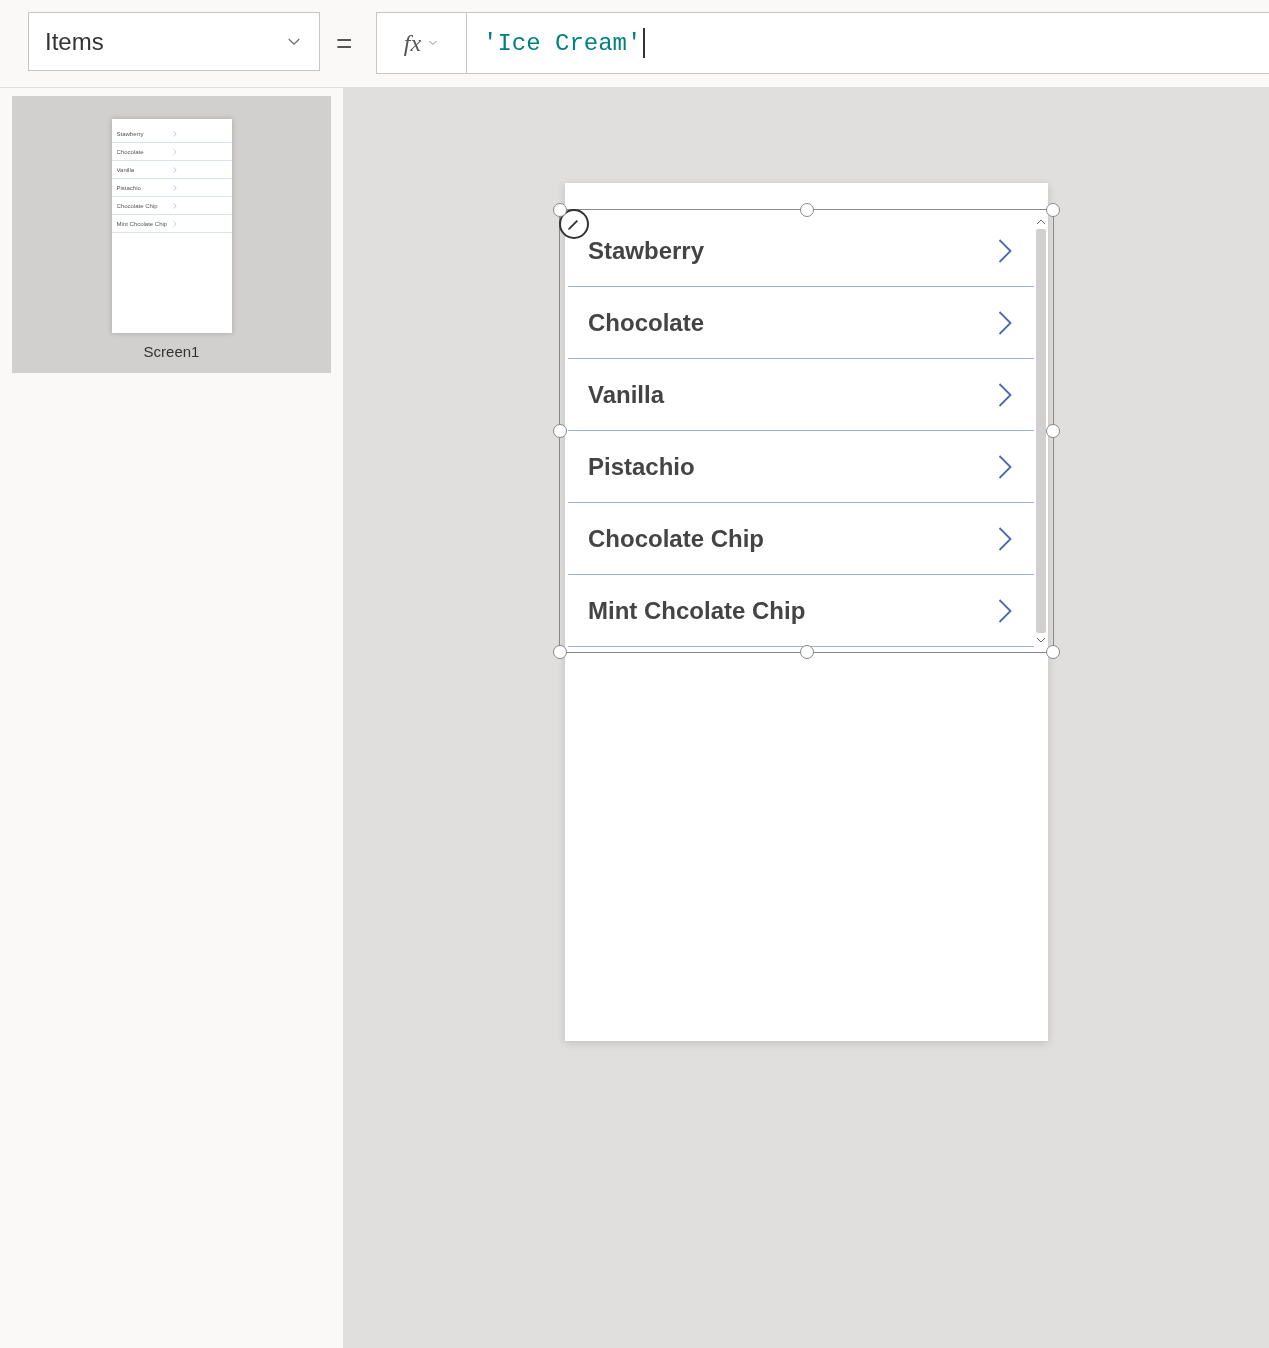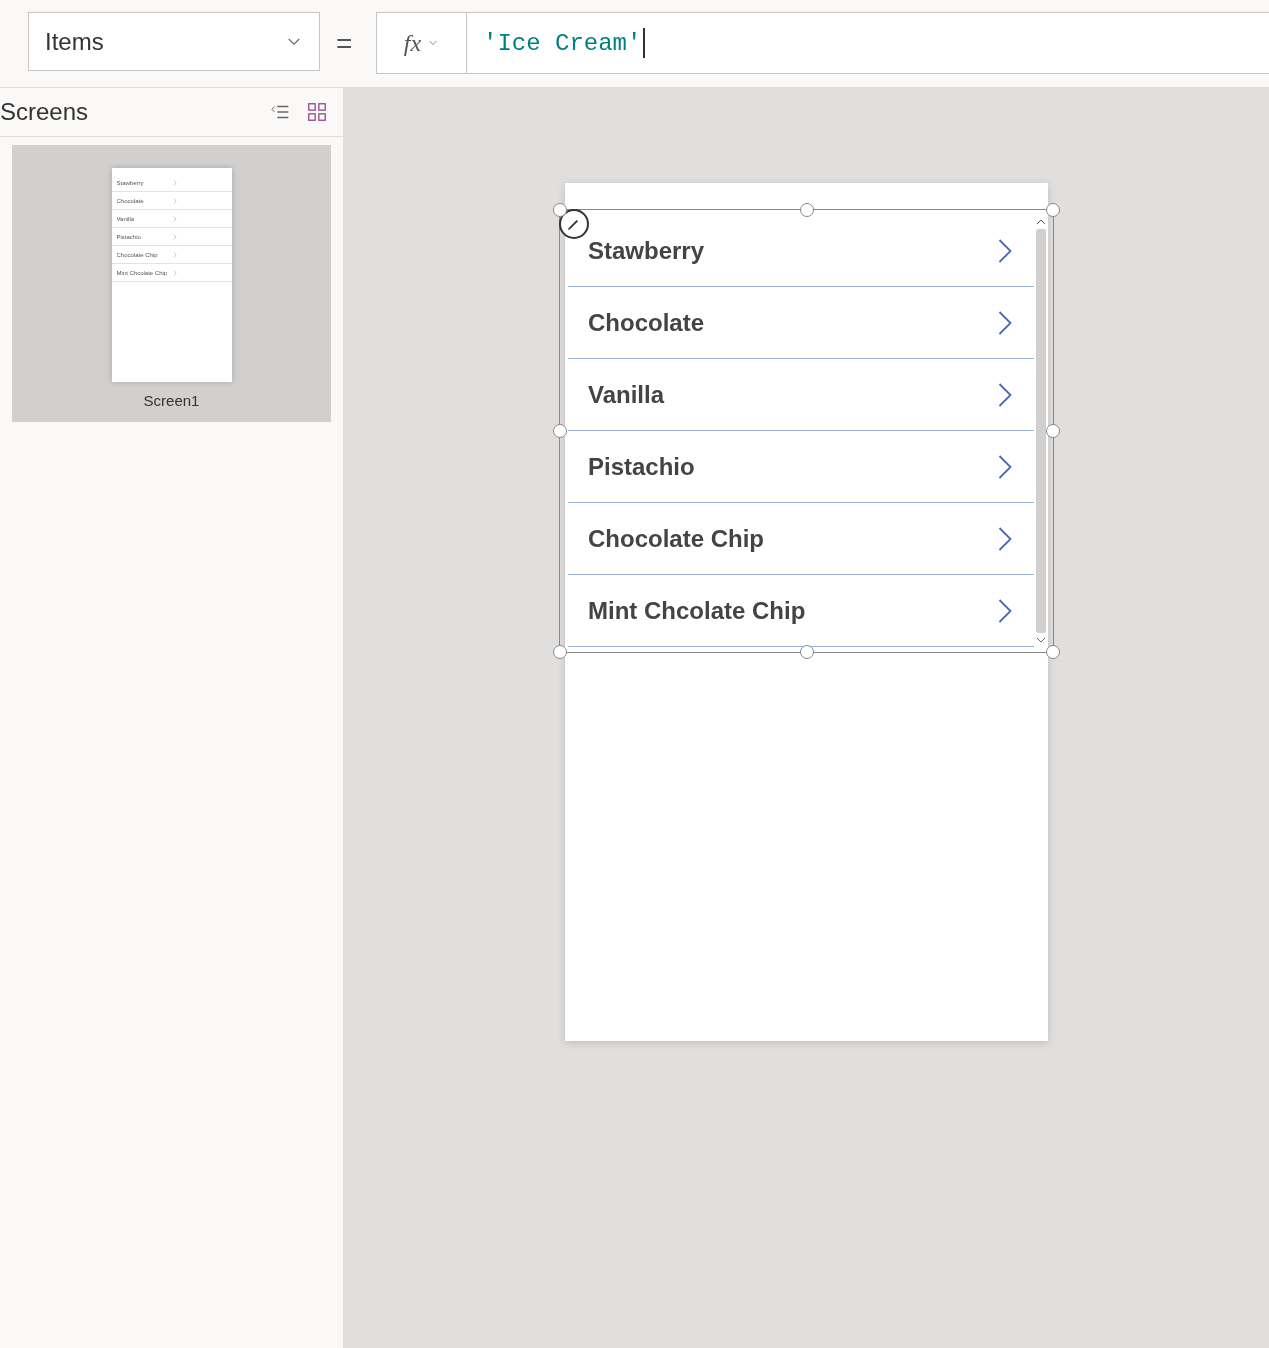--- a/index.html
+++ b/index.html
@@ -98,37 +98,20 @@
           </svg>
       </div>
       <div class="formula-input">
         <span>'Ice Cream'</span>
           <span class="cursor"></span>
       </div>
     </div>
   </div>
 
   <div class="left-panel">
-    <div class="panel-header">
-      <span class="panel-title">Screens</span>
-      <span class="panel-icon">
-        <svg width="22" height="22" viewBox="0 0 24 24" fill="none">
-            <path d="M5 6l-3 3 3 3" stroke="#666" stroke-width="1"></path>
-            <path d="M8 6h12M8 12h12M8 18h12" stroke="#666" stroke-width="1.5"></path>
-          </svg>
-      </span>
-      <span class="panel-icon">
-        <svg width="22" height="22" viewBox="0 0 24 24" fill="none">
-            <rect x="3" y="3" width="7" height="7" stroke="#9b4f96" stroke-width="1.5"></rect>
-            <rect x="14" y="3" width="7" height="7" stroke="#9b4f96" stroke-width="1.5"></rect>
-            <rect x="3" y="14" width="7" height="7" stroke="#9b4f96" stroke-width="1.5"></rect>
-            <rect x="14" y="14" width="7" height="7" stroke="#9b4f96" stroke-width="1.5"></rect>
-          </svg>
-      </span>
-    </div>
 
     <div class="thumb-wrap">
       <div class="thumb">
         <div class="thumb-row">
             <span>Stawberry</span>
             <span class="mini-chev">
               <svg viewBox="0 0 10 10">
                 <path d="M3 1l4 4-4 4" stroke="#8aa0d0" stroke-width="1" fill="none"></path>
               </svg>
             </span>

